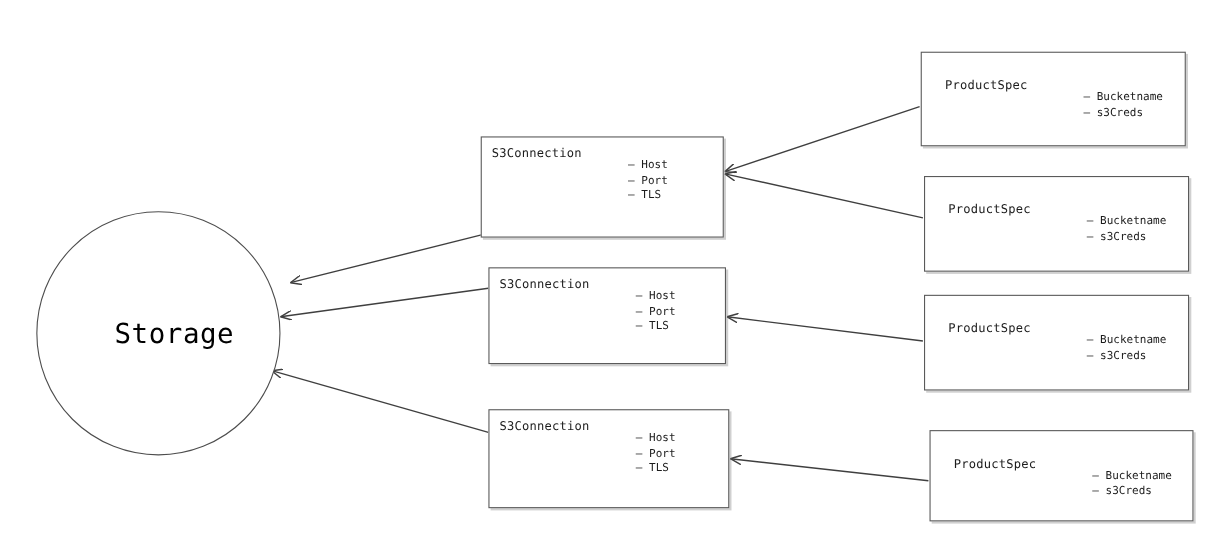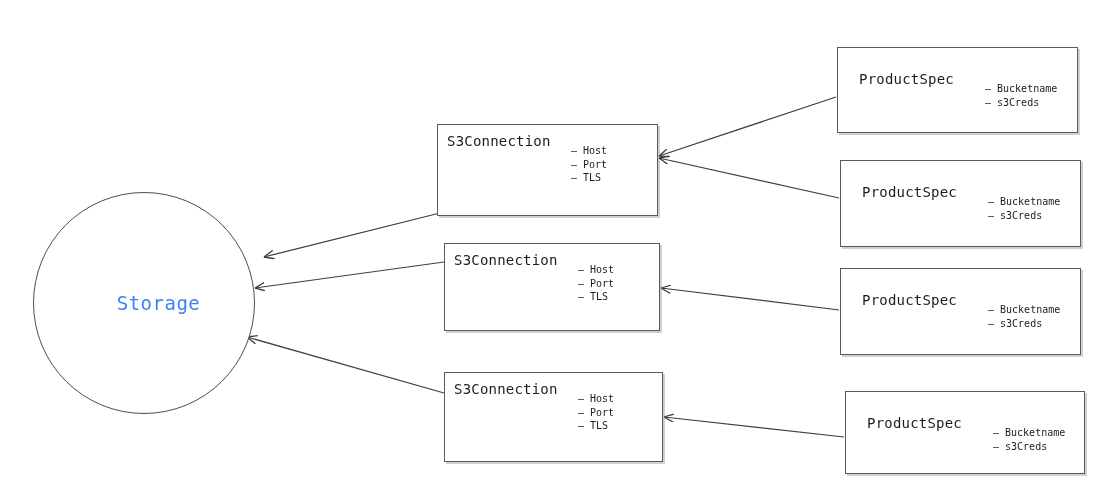--- a/index.html
+++ b/index.html
@@ -25,21 +25,21 @@
   }
   .node-box {
     position: absolute;
     box-sizing: border-box;
     border: 1.4px solid #5a5a5a;
     background: #ffffff;
     box-shadow: 2px 2px 0 rgba(120,120,120,0.35);
   }
   .node-title {
     position: absolute;
-    font-size: 14px;
+    font-size: 11px;
     color: #1c1c1c;
     letter-spacing: 0.2px;
     white-space: nowrap;
   }
   .node-attrs {
     position: absolute;
     font-size: 10px;
     color: #1c1c1c;
     line-height: 13.5px;
     white-space: nowrap;
@@ -47,22 +47,22 @@
   .circle-node {
     position: absolute;
     border: 1.4px solid #4d4d4d;
     border-radius: 50%;
     background: #ffffff;
     display: flex;
     align-items: center;
     justify-content: center;
   }
   .circle-label {
-    font-size: 19px;
-    color: #3b82f6;
+    font-size: 25px;
+    color: #000000;
     letter-spacing: 0.5px;
     white-space: nowrap;
     margin-left: 29px;
   }
 </style>
 </head>
 <body>
 
 <div id="canvas">
 

